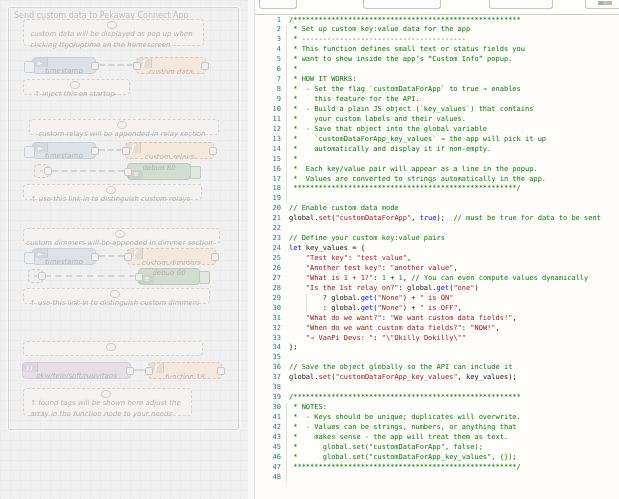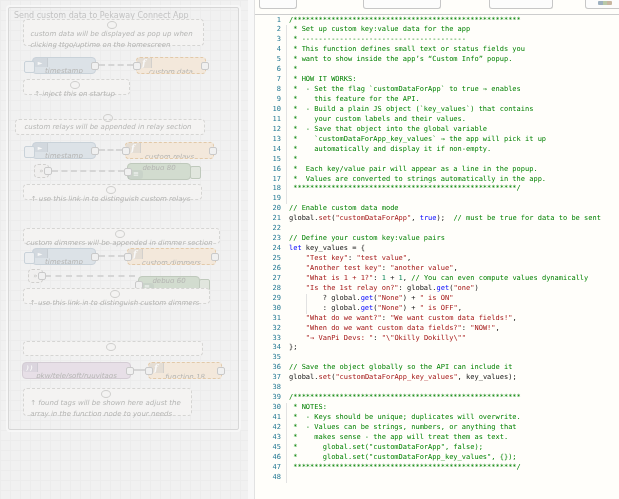--- a/index.html
+++ b/index.html
@@ -102,21 +102,21 @@
           <div class="port pl"></div>
           <div class="lbl">custom data</div>
           <div class="port pr"></div>
         </div>
         <div class="nd nd-comment" style="left: 23px; top: 79px; width: 107px; height: 16px;">
           <div class="bubble"></div>
           <div class="cm-lines">
             <div>↑ inject this on startup</div>
           </div>
         </div>
-        <div class="nd nd-comment" style="left: 15px; top: 119px; width: 190px; height: 16px; justify-content: flex-end;">
+        <div class="nd nd-comment" style="left: 29px; top: 119px; width: 190px; height: 16px;">
           <div class="bubble"></div>
           <div class="cm-lines">
             <div>custom relays will be appended in relay section</div>
           </div>
         </div>
         <div class="nd nd-inject" style="left: 32px; top: 142px; width: 64px;">
           <div class="cell l">
             <span class="inj-glyph">►</span>
           </div>
           <div class="inj-btn"></div>
@@ -168,21 +168,21 @@
             <span class="f-glyph">f</span>
           </div>
           <div class="port pl"></div>
           <div class="lbl">custom dimmers</div>
           <div class="port pr"></div>
         </div>
         <div class="nd nd-link" style="left: 28px; top: 269px;">
           <div class="">»</div>
           <div class="port pr"></div>
         </div>
-        <div class="nd nd-debug" style="left: 138px; top: 276px; width: 62px;">
+        <div class="nd nd-debug" style="left: 138px; top: 268px; width: 62px;">
           <div class="lbl">debug 60</div>
           <div class="cell r">
             <span class="dbg-glyph">≡</span>
           </div>
           <div class="dbg-btn"></div>
           <div class="port pl"></div>
         </div>
         <div class="nd nd-comment" style="left: 23px; top: 288px; width: 187px; height: 16px;">
           <div class="bubble"></div>
           <div class="cm-lines">

